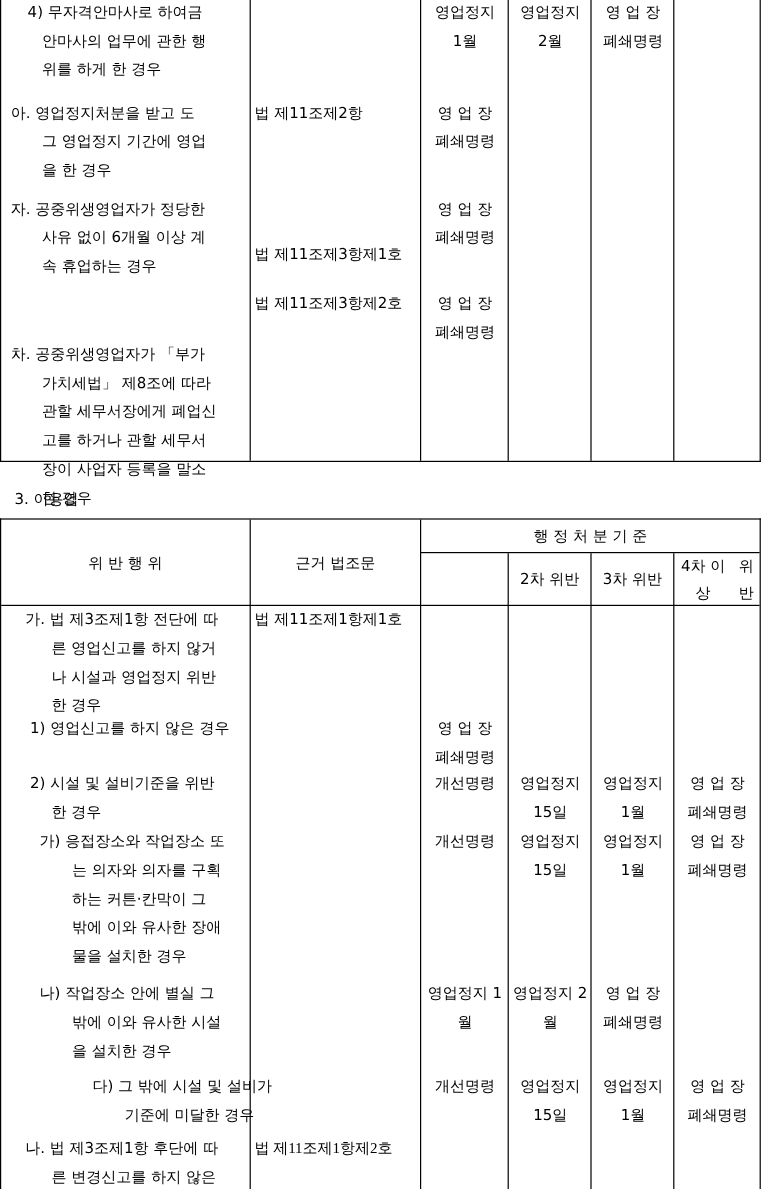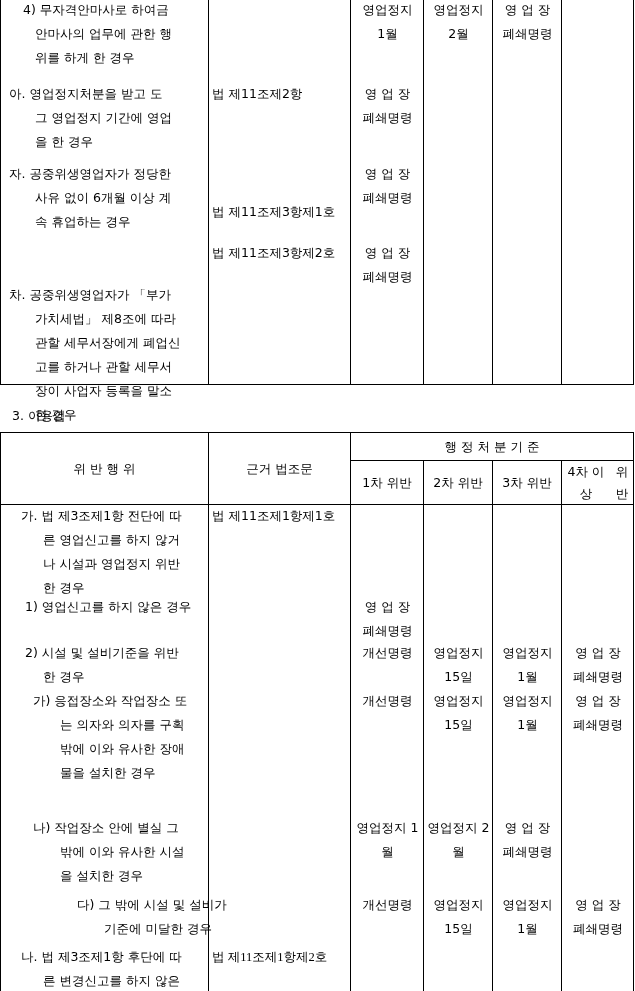--- a/index.html
+++ b/index.html
@@ -108,21 +108,20 @@
   <div class="vline" style="left:422px; top:28px"></div>
   <div class="vline" style="left:491px; top:28px"></div>
   <div class="vline" style="left:560px; top:28px"></div>
 
   <div class="hline" style="left:349px; top:27px"></div>
   <div class="hline" style="top:71px"></div>
 
   <div class="hdr" style="left:0; width:207px; top:0; height:71px;">위 반 행 위</div>
   <div class="hdr" style="left:208px; width:141px; top:0; height:71px;">근거 법조문</div>
   <div class="hdr" style="left:350px; width:282px; top:0; height:27px;">행 정 처 분 기 준</div>
-  <div class="hdr" style="left:350px; width:72px; top:28px; height:43px;">1차 위반</div>
   <div class="hdr" style="left:423px; width:68px; top:28px; height:43px;">2차 위반</div>
   <div class="hdr" style="left:492px; width:68px; top:28px; height:43px;">3차 위반</div>
   <div class="hdr" style="left:561px; width:72px; top:28px; height:43px; ">
     <span>4차 이상</span>
     <span>위반</span>
   </div>
 
   <div>
     <div class="cell c1" style="top:71px; padding-left:20px;">
       <span class="line">가.  법  제3조제1항  전단에  따</span>
@@ -164,20 +163,21 @@
     <div class="cell c6 center" style="top:208px">
       <span class="line">영 업 장</span>
       <span class="line">폐쇄명령</span>
     </div>
   </div>
 
   <div>
     <div class="cell c1" style="top:256px; padding-left:32px;">
       <span class="line">가) 응접장소와  작업장소  또</span>
       <span class="line" style="padding-left:27px">는  의자와  의자를  구획</span>
+      <span class="line" style="padding-left:27px">하는  커튼·칸막이  그</span>
       <span class="line" style="padding-left:27px">밖에  이와  유사한  장애</span>
       <span class="line" style="padding-left:27px">물을 설치한 경우</span>
     </div>
     <div class="cell c3 center" style="top:256px">
       <span class="line">개선명령</span>
     </div>
     <div class="cell c4 center" style="top:256px">
       <span class="line">영업정지</span>
       <span class="line">15일</span>
     </div>

